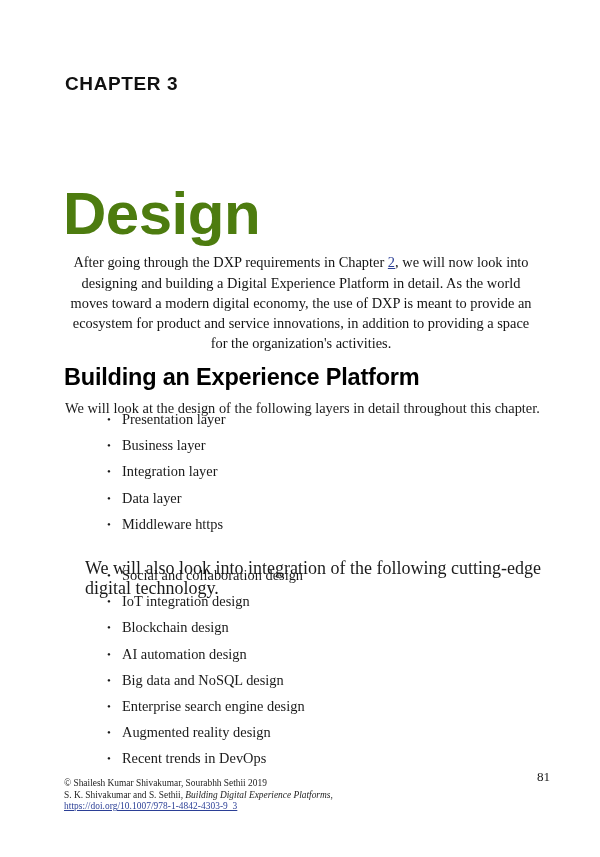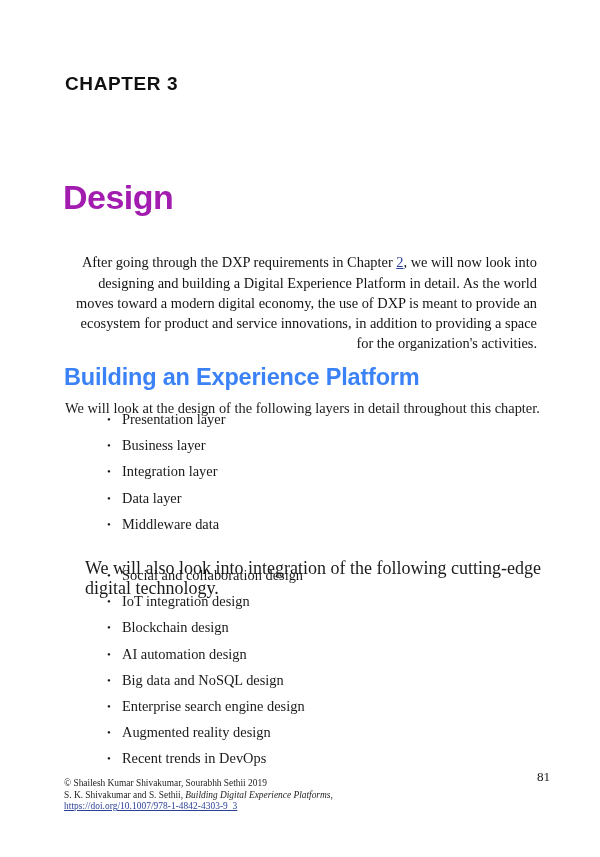--- a/index.html
+++ b/index.html
@@ -37,52 +37,52 @@
     white-space: nowrap;
   }
 
   
   .chapter-title {
     position: absolute;
     left: 63px;
     top: 146px;
     font-family: "Liberation Sans", sans-serif;
     font-weight: bold;
-    font-size: 34px;
+    font-size: 60px;
     line-height: 56px;
     letter-spacing: -0.5px;
-    color: #a21caf;
+    color: #4d7c0f;
     white-space: nowrap;
   }
 
   
   .intro {
     position: absolute;
     left: 65px;
     top: 238px;
     width: 472px;
     font-size: 14.4px;
     line-height: 20.2px;
-    text-align: right;
+    text-align: center;
     color: #141414;
   }
   .link-ref {
     color: #2b3f96;
   }
 
   
   .section-heading {
     position: absolute;
     left: 64px;
     top: 344px;
     font-family: "Liberation Sans", sans-serif;
     font-weight: bold;
     font-size: 23.5px;
     letter-spacing: -0.2px;
-    color: #3b82f6;
+    color: #000000;
     white-space: nowrap;
   }
 
   
   .lead-in-1 {
     position: absolute;
     left: 65px;
     top: 384px;
     width: 480px;
     font-size: 14.4px;
@@ -181,21 +181,21 @@
     <li class="bullet-item">
       <span class="bullet-dot">•</span>
       <span>Integration layer</span>
     </li>
     <li class="bullet-item">
       <span class="bullet-dot">•</span>
       <span>Data layer</span>
     </li>
     <li class="bullet-item">
       <span class="bullet-dot">•</span>
-      <span>Middleware data</span>
+      <span>Middleware https</span>
     </li>
   </ul>
 
   <p class="lead-in-2">We will also look into integration of the following cutting-edge digital technology.</p>
 
   <ul class="bullet-list list-tech">
     <li class="bullet-item">
       <span class="bullet-dot">•</span>
       <span>Social and collaboration design</span>
     </li>

